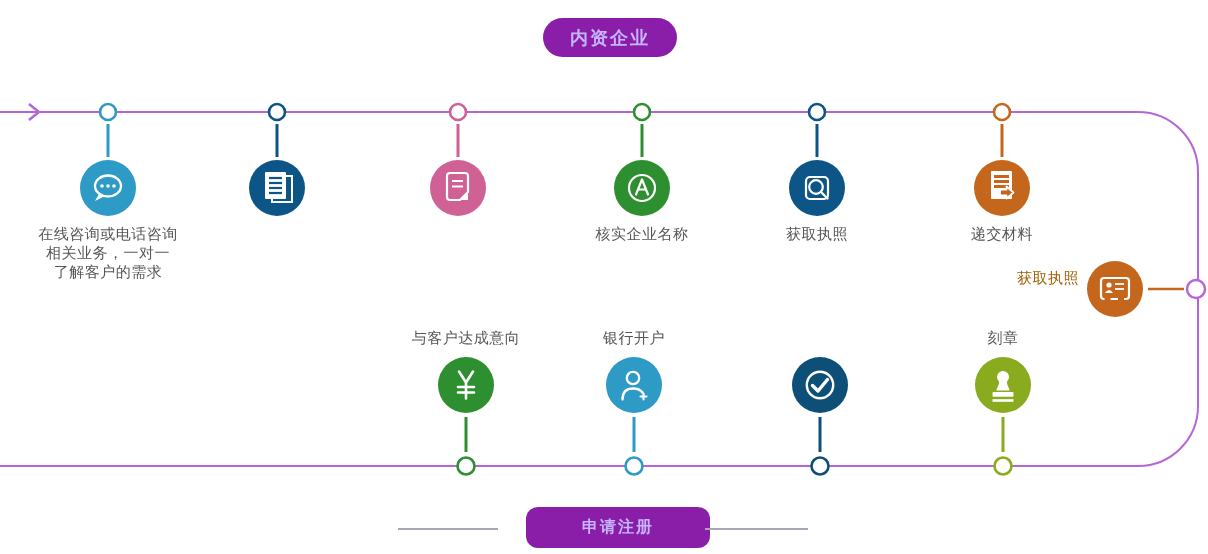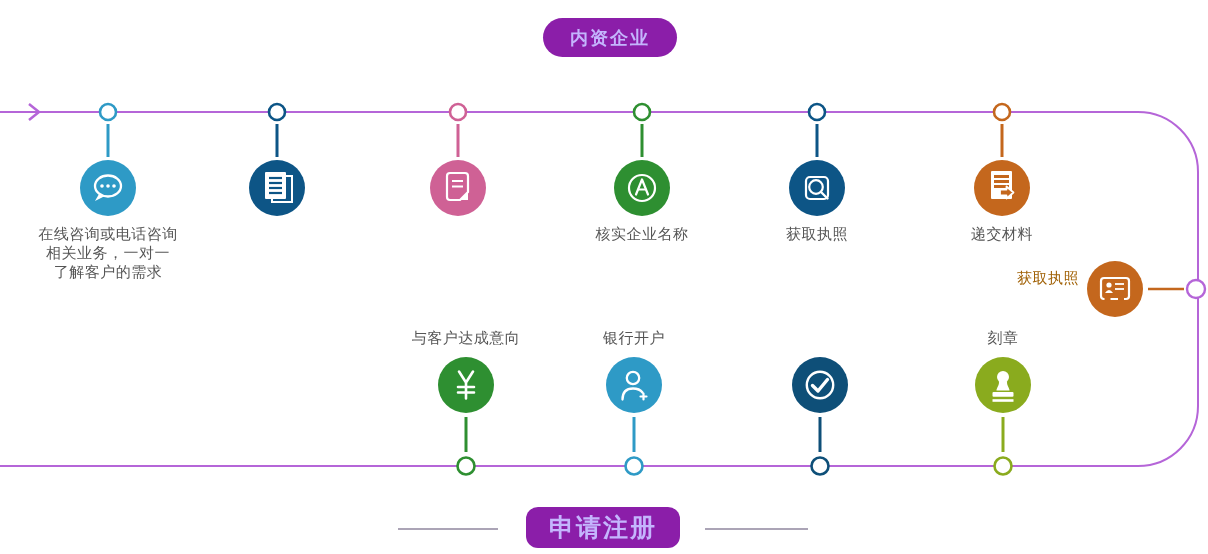--- a/index.html
+++ b/index.html
@@ -6,21 +6,21 @@
   .canvas{
     position:relative;width:1208px;height:554px;background:#ffffff;overflow:hidden;
     font-family:"Liberation Sans","DejaVu Sans",sans-serif;
   }
   .layer{position:absolute;left:0;top:0;}
   .badge{
     position:absolute;display:flex;align-items:center;justify-content:center;
     background:#8b1ea9;color:#c4b5fd;font-weight:bold;letter-spacing:2px;
   }
   .badge-top{left:543px;top:18px;width:134px;height:39px;border-radius:20px;font-size:18px;}
-  .badge-bottom{left:526px;top:507px;width:154px;height:41px;border-radius:12px;font-size:25px;}
+  .badge-bottom{left:526px;top:507px;width:184px;height:41px;border-radius:12px;font-size:16px;}
   .steplabel{
     position:absolute;transform:translateX(-50%);text-align:center;
     white-space:pre-line;color:#565656;font-size:15px;line-height:19px;letter-spacing:0.5px;
   }
   .toplabel{top:224px;width:230px;}
   .bottomlabel{top:328px;width:200px;}
   .rightlabel{position:absolute;left:1013px;top:269px;width:66px;text-align:right;
     color:#a16207;font-size:15px;letter-spacing:0.5px;}
   .divider{position:absolute;top:528px;height:2px;background:#aba4b6;}
   .divider-left{left:398px;width:100px;}

